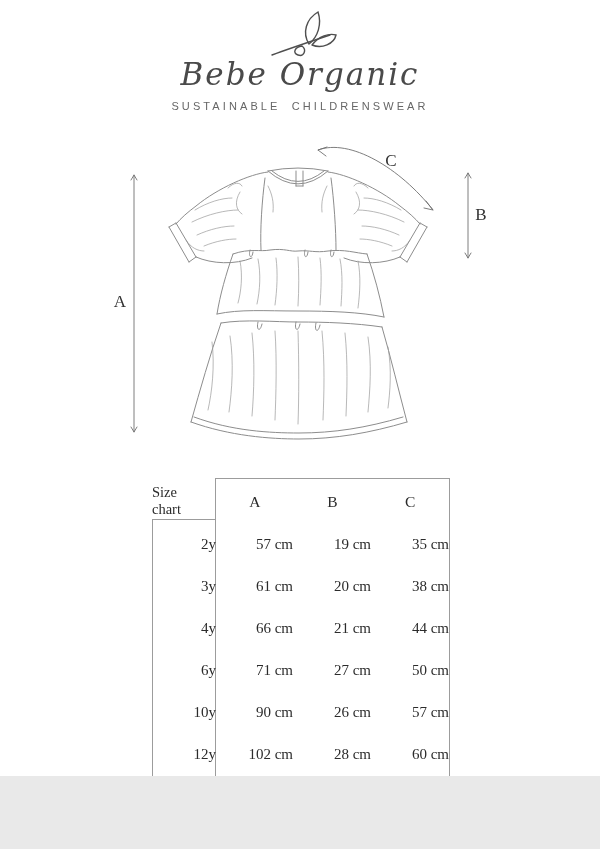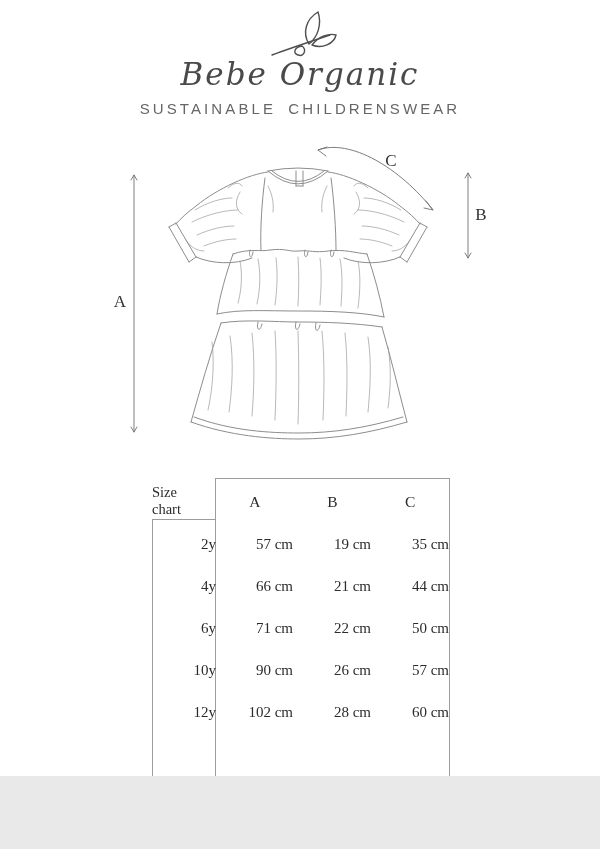--- a/index.html
+++ b/index.html
@@ -15,21 +15,21 @@
   
   .logo-icon{position:absolute;left:268px;top:8px;width:70px;height:56px;}
   .logo-icon path{fill:none;stroke:#4f4f4f;stroke-width:1.4;stroke-linecap:round;}
   .brand-name{
     position:absolute;left:0;top:56px;width:600px;text-align:center;
     font-family:"DejaVu Serif",serif;font-style:italic;font-weight:400;
     font-size:31px;letter-spacing:2px;color:var(--brand-text);
   }
   .brand-tagline{
     position:absolute;left:0;top:100px;width:600px;text-align:center;
-    font-family:"Liberation Sans",sans-serif;font-size:15px;
+    font-family:"Liberation Sans",sans-serif;font-size:11px;
     letter-spacing:3.1px;word-spacing:5px;color:var(--tagline-text);
   }
   
   .diagram-svg{position:absolute;left:100px;top:140px;width:400px;height:320px;}
   .diagram-svg .ln{fill:none;stroke:var(--line);stroke-width:1;stroke-linecap:round;}
   .diagram-svg .wr{fill:none;stroke:#9a9a9a;stroke-width:.7;stroke-linecap:round;}
   .diagram-svg .ar{fill:none;stroke:var(--arrow);stroke-width:.9;stroke-linecap:round;}
   .measure-label{
     position:absolute;font-family:"Liberation Serif",serif;font-size:17px;
     color:#333;width:20px;text-align:center;
@@ -190,29 +190,35 @@
       <span>C</span>
     </div>
     <div class="body-rows">
       <div class="table-row">
         <span>2y</span>
         <span>57 cm</span>
         <span>19 cm</span>
         <span>35 cm</span>
       </div>
       <div class="table-row">
+        <span>3y</span>
+        <span>61 cm</span>
+        <span>20 cm</span>
+        <span>38 cm</span>
+      </div>
+      <div class="table-row">
         <span>4y</span>
         <span>66 cm</span>
         <span>21 cm</span>
         <span>44 cm</span>
       </div>
       <div class="table-row">
         <span>6y</span>
         <span>71 cm</span>
-        <span>22 cm</span>
+        <span>27 cm</span>
         <span>50 cm</span>
       </div>
       <div class="table-row">
         <span>10y</span>
         <span>90 cm</span>
         <span>26 cm</span>
         <span>57 cm</span>
       </div>
       <div class="table-row">
         <span>12y</span>

